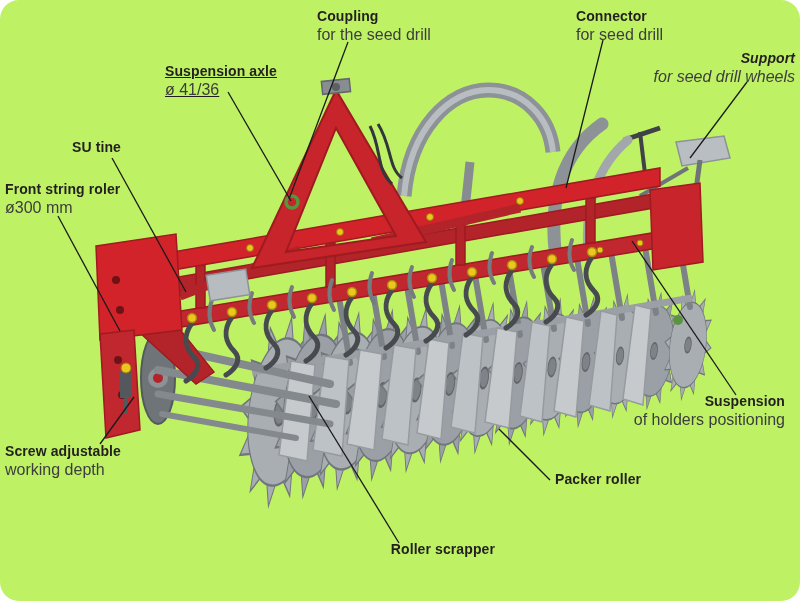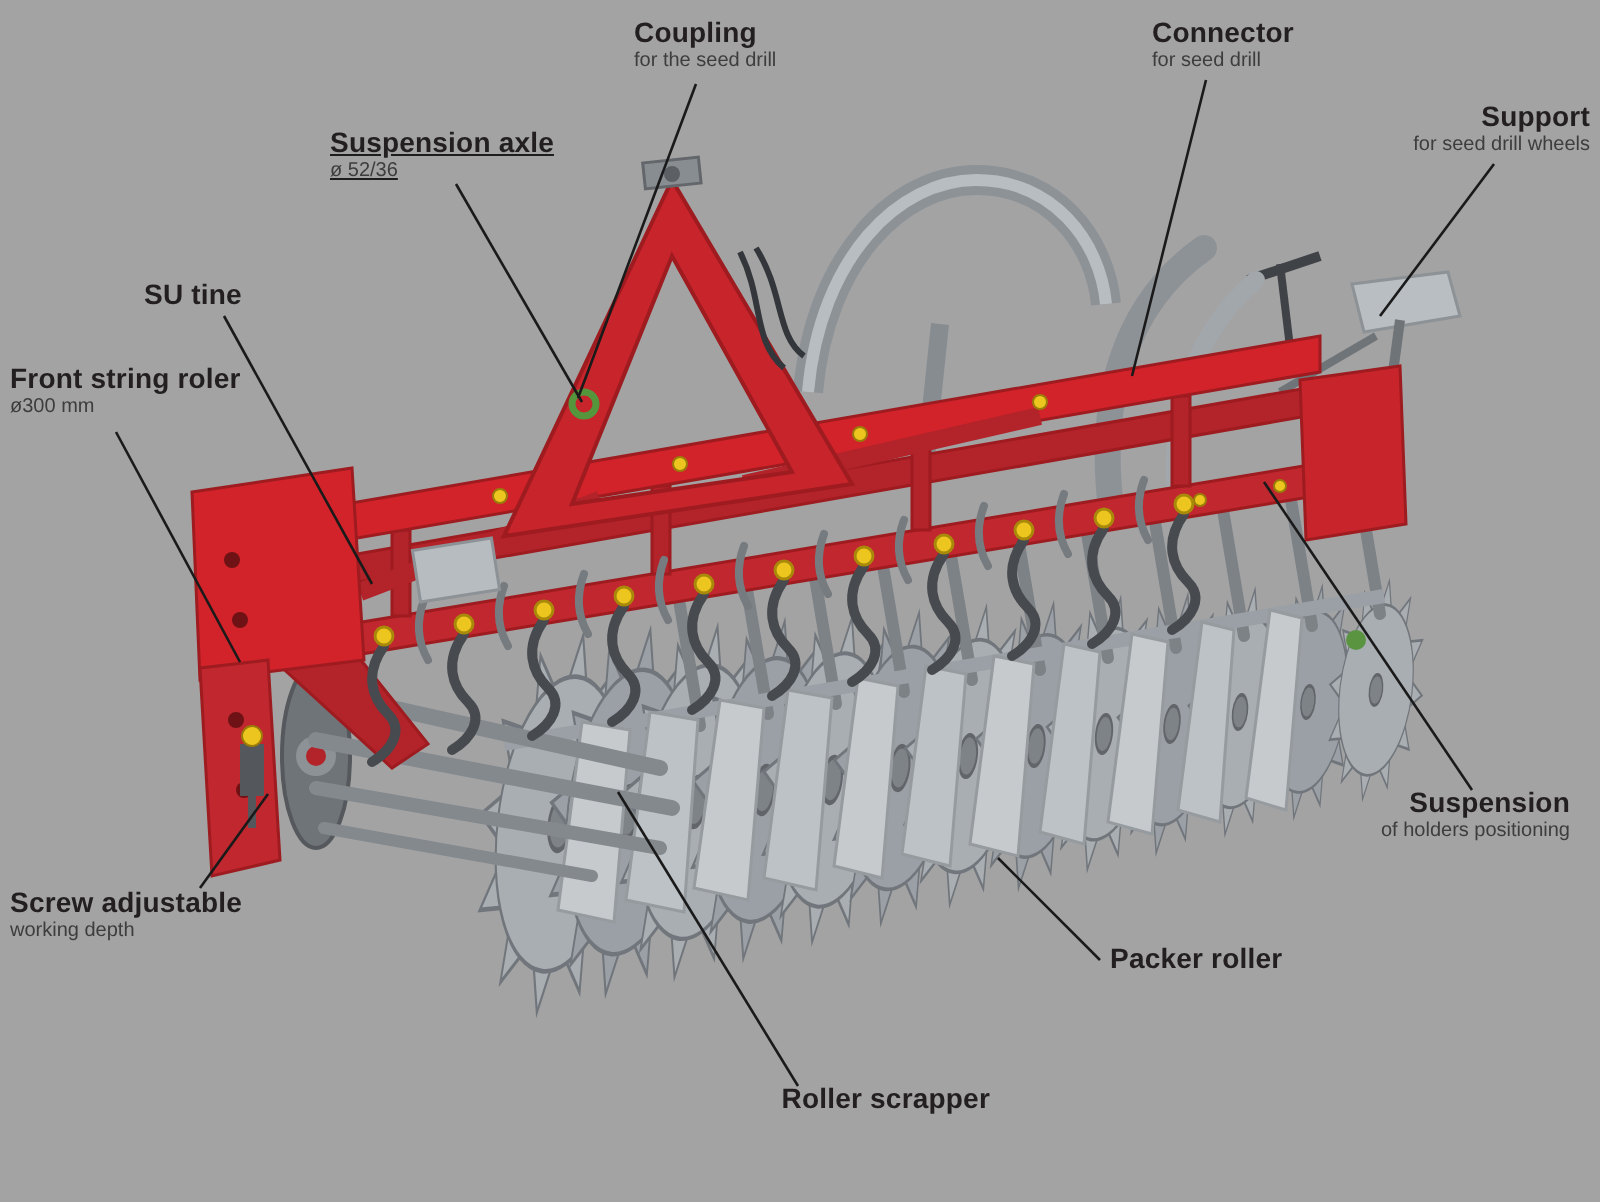--- a/index.html
+++ b/index.html
@@ -1,21 +1,21 @@
 <!DOCTYPE html>
 <html><head>
 <meta charset="utf-8">
 <style>
   html,body{margin:0;padding:0;background:#fff;}
-  .canvas{position:relative;width:800px;height:601px;background:#a3a3a3;overflow:hidden;
-          font-family:"Liberation Sans",sans-serif;}
+  .canvas{position:relative;width:800px;height:601px;background:#bef264;overflow:hidden;
+          font-family:"Liberation Sans",sans-serif;border-radius:19px;}
   svg.machine{position:absolute;left:0;top:0;}
   .label{position:absolute;color:#1f1c1d;white-space:nowrap;}
   .label .t{font-size:14px;font-weight:bold;line-height:1.15;letter-spacing:.1px;color:#231f20;}
-  .label .s{font-size:10px;color:#3d3d3d;line-height:1.35;}
+  .label .s{font-size:16px;color:#3d3d3d;line-height:1.35;}
   .right{text-align:right;}
   .center{text-align:right;white-space:normal;}
 </style>
 </head>
 <body>
 
 <div class="canvas">
 
   <svg class="machine" width="800" height="601" viewBox="0 0 800 601">
     <defs>
@@ -216,28 +216,28 @@
   <div class="label" style="left:317px;top:8px;">
     <div class="t">Coupling</div>
     <div class="s">for the seed drill</div>
   </div>
 
   <div class="label" style="left:576px;top:8px;">
     <div class="t">Connector</div>
     <div class="s">for seed drill</div>
   </div>
 
-  <div class="label right" style="right:5px;top:50px;">
+  <div class="label right" style="right:5px;top:50px;font-style:italic;">
     <div class="t">Support</div>
     <div class="s">for seed drill wheels</div>
   </div>
 
   <div class="label" style="left:165px;top:63px;text-decoration:underline;">
     <div class="t">Suspension axle</div>
-    <div class="s">ø 52/36</div>
+    <div class="s">ø 41/36</div>
   </div>
 
   <div class="label" style="left:72px;top:139px;">
     <div class="t">SU tine</div>
   </div>
 
   <div class="label" style="left:5px;top:181px;">
     <div class="t">Front string roler</div>
     <div class="s">ø300 mm</div>
   </div>

